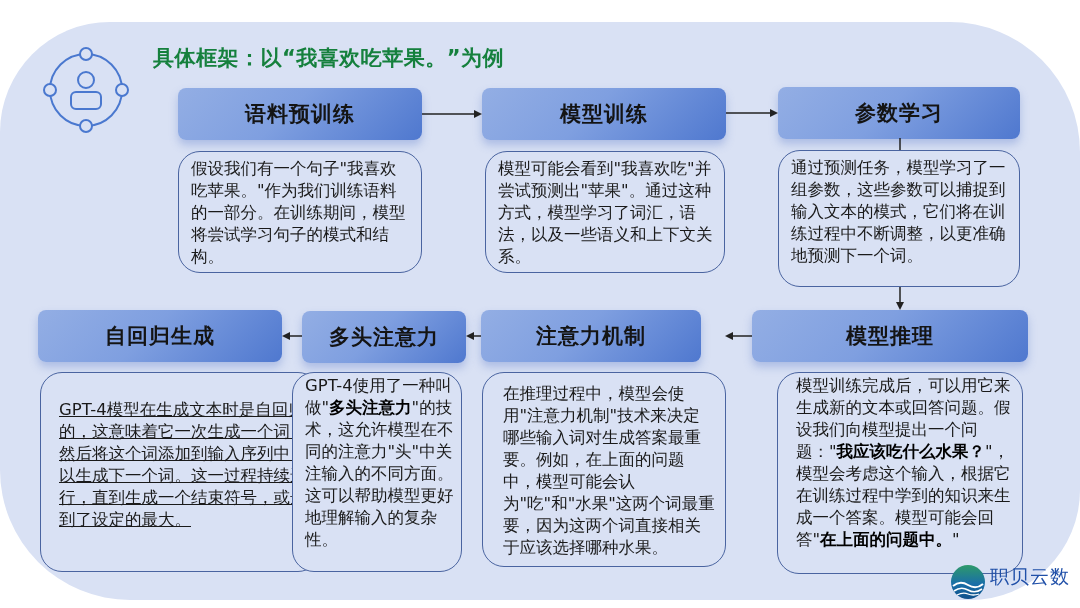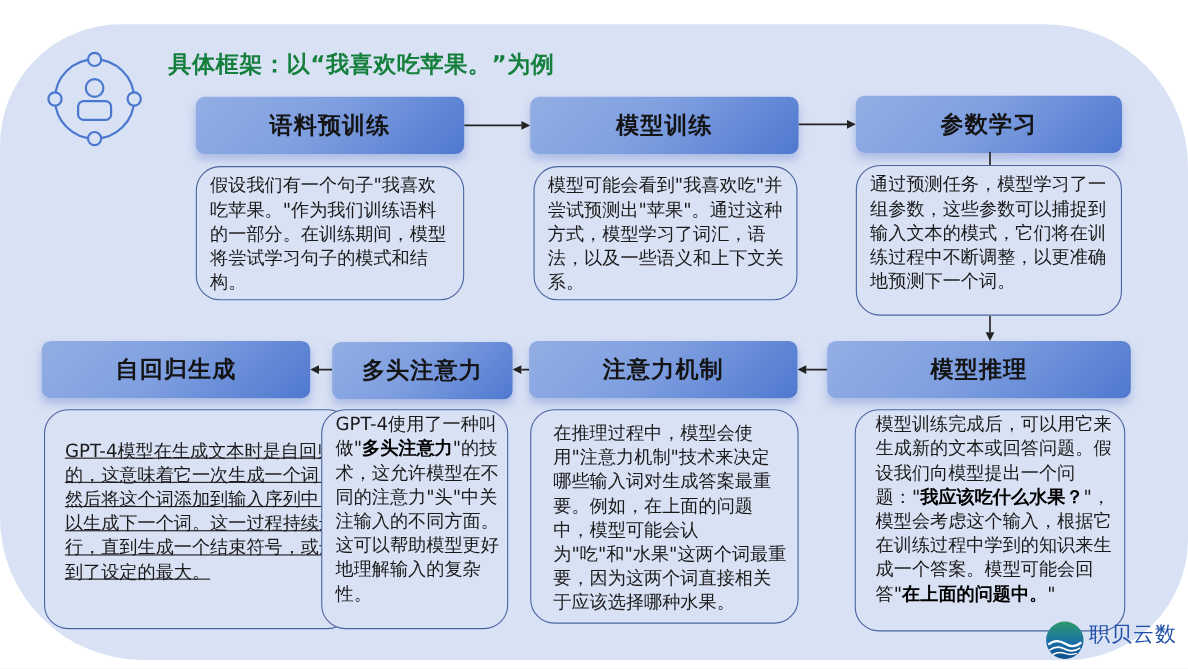--- a/index.html
+++ b/index.html
@@ -74,21 +74,21 @@
   <line x1="2" y1="0" x2="2" y2="12" stroke="#222" stroke-width="1.5"></line>
 </svg>
 
 <svg class="arrow" style="left:894px; top:287px;" width="12" height="23">
   <line x1="6" y1="0" x2="6" y2="15" stroke="#222" stroke-width="1.5"></line>
   <polygon points="2,15 6,23 10,15" fill="#222"></polygon>
 </svg>
 
 <div class="hdr" style="left:38px; top:310px; width:244px;">自回归生成</div>
 <div class="hdr" style="left:302px; top:311px; width:164px;">多头注意力</div>
-<div class="hdr" style="left:481px; top:310px; width:244px;">注意力机制</div>
+<div class="hdr" style="left:481px; top:310px; width:220px;">注意力机制</div>
 <div class="hdr" style="left:752px; top:310px; width:276px;">模型推理</div>
 
 <svg class="arrow" style="left:282px; top:330px;" width="20" height="12">
   <polygon points="8,2 0,6 8,10" fill="#222"></polygon>
   <line x1="8" y1="6" x2="20" y2="6" stroke="#222" stroke-width="1.5"></line>
 </svg>
 <svg class="arrow" style="left:466px; top:330px;" width="15" height="12">
   <polygon points="8,2 0,6 8,10" fill="#222"></polygon>
   <line x1="8" y1="6" x2="15" y2="6" stroke="#222" stroke-width="1.5"></line>
 </svg>

